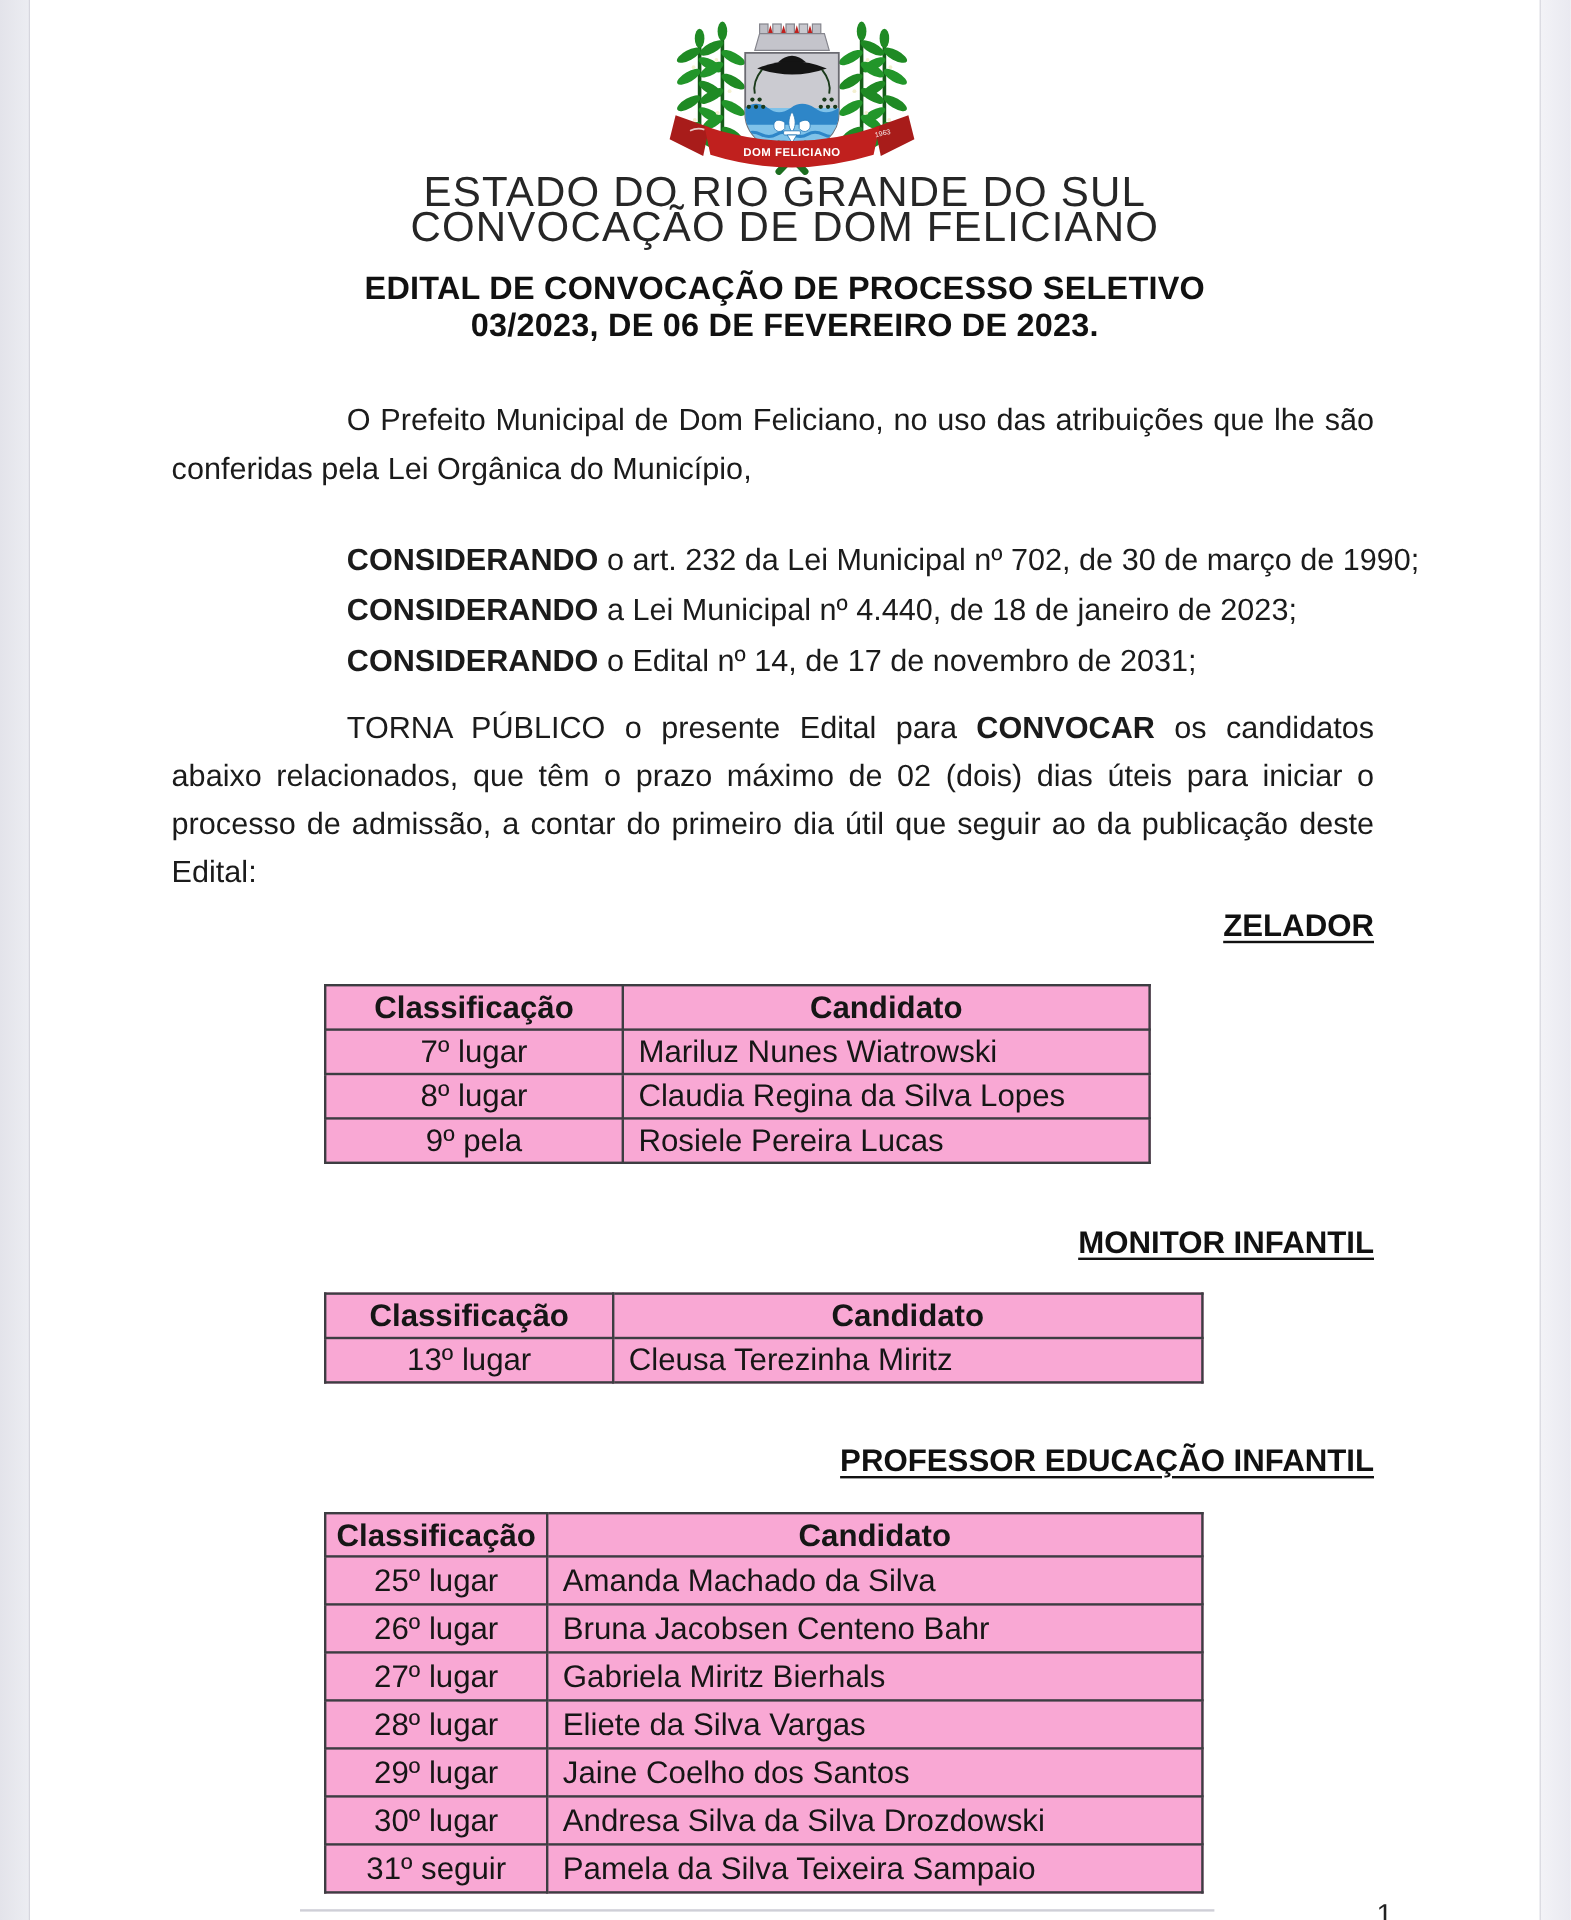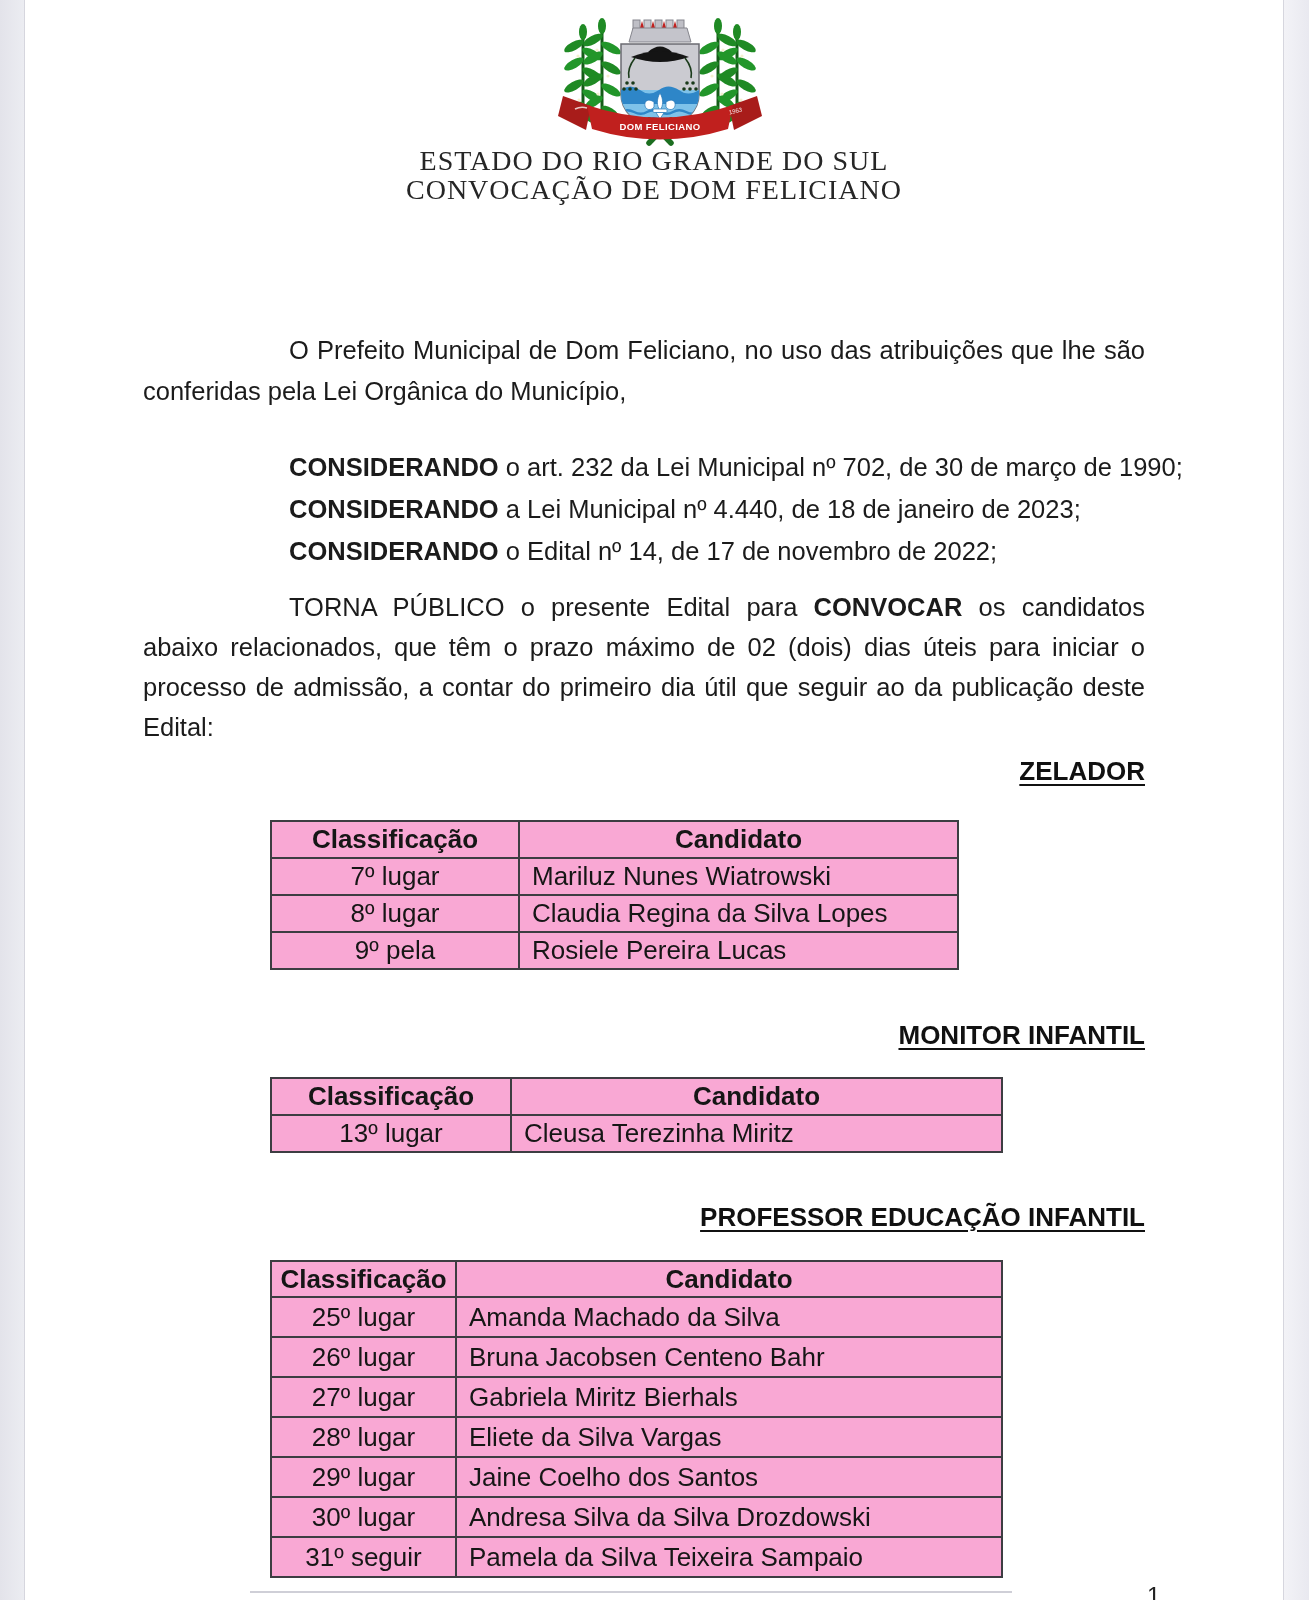--- a/index.html
+++ b/index.html
@@ -8,21 +8,21 @@
   .strip-left{position:absolute;left:0;top:0;width:25px;height:1600px;
               background:linear-gradient(90deg,#e3e3ea,#ecedf2);}
   .strip-right{position:absolute;right:0;top:0;width:26px;height:1600px;
                background:linear-gradient(90deg,#f3f3f7,#e9e9f0);}
   .page{position:absolute;left:25px;top:0;width:1258px;height:1600px;background:#ffffff;
         box-shadow:0 0 0 1px #d6d6de;}
 
   .crest{position:absolute;left:530px;top:8px;width:210px;height:140px;}
 
   .org-header{position:absolute;left:0;top:146px;width:1258px;text-align:center;
-              font-family:Liberation Serif, serif;font-size:28px;line-height:29px;
+              font-family:Liberation Sans, sans-serif;font-size:35px;line-height:29px;
               letter-spacing:1px;color:#262626;}
   .doc-title{position:absolute;left:128px;top:225px;width:1002px;text-align:center;
              font-weight:bold;font-size:27px;line-height:31px;letter-spacing:.2px;color:#111;}
 
   .body-block{position:absolute;left:118px;width:1002px;font-size:25.5px;line-height:41px;
               text-align:justify;color:#1b1b1b;}
   .p-intro{top:330px;text-indent:146px;}
   .considerandos{position:absolute;left:264px;top:446px;width:880px;font-size:25.5px;}
   .cons-line{line-height:42px;white-space:nowrap;}
   .p-convoc{top:587px;line-height:40px;text-indent:146px;}
@@ -156,32 +156,36 @@
           <text x="181" y="105" text-anchor="middle" font-size="6" fill="#ffffff" opacity="0.9" transform="rotate(-14 181 105)" font-family="Liberation Sans, sans-serif">1963</text>
         </g>
       </svg>
     </div>
 
     <div class="org-header">
       <div>ESTADO DO RIO GRANDE DO SUL</div>
       <div>CONVOCAÇÃO DE DOM FELICIANO</div>
     </div>
 
+    <div class="doc-title">
+      <div>EDITAL DE CONVOCAÇÃO DE PROCESSO SELETIVO</div>
+      <div>03/2023, DE 06 DE FEVEREIRO DE 2023.</div>
+    </div>
 
     <div class="body-block p-intro">O Prefeito Municipal de Dom Feliciano, no uso das atribuições que lhe são conferidas pela Lei Orgânica do Município,</div>
 
     <div class="considerandos">
       <div class="cons-line">
         <span class="b">CONSIDERANDO</span><span> o art. 232 da Lei Municipal nº 702, de 30 de março de 1990;</span>
       </div>
       <div class="cons-line">
         <span class="b">CONSIDERANDO</span><span> a Lei Municipal nº 4.440, de 18 de janeiro de 2023;</span>
       </div>
       <div class="cons-line">
-        <span class="b">CONSIDERANDO</span><span> o Edital nº 14, de 17 de novembro de 2022;</span>
+        <span class="b">CONSIDERANDO</span><span> o Edital nº 14, de 17 de novembro de 2031;</span>
       </div>
     </div>
 
     <div class="body-block p-convoc">
       <span>TORNA PÚBLICO o presente Edital para </span><span class="b">CONVOCAR</span><span> os candidatos abaixo relacionados, que têm o prazo máximo de 02 (dois) dias úteis para iniciar o processo de admissão, a contar do primeiro dia útil que seguir ao da publicação deste Edital:</span>
     </div>
 
     <div class="sec-heading h-zelador">ZELADOR</div>
     <table class="doc-table tbl-zelador">
       <colgroup>

